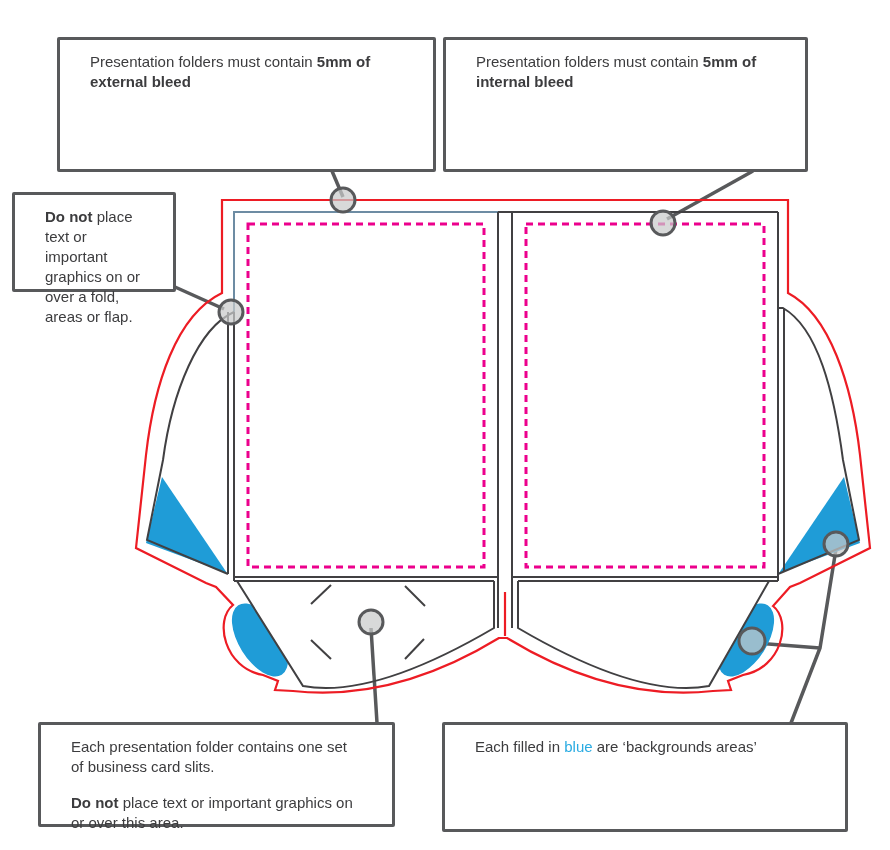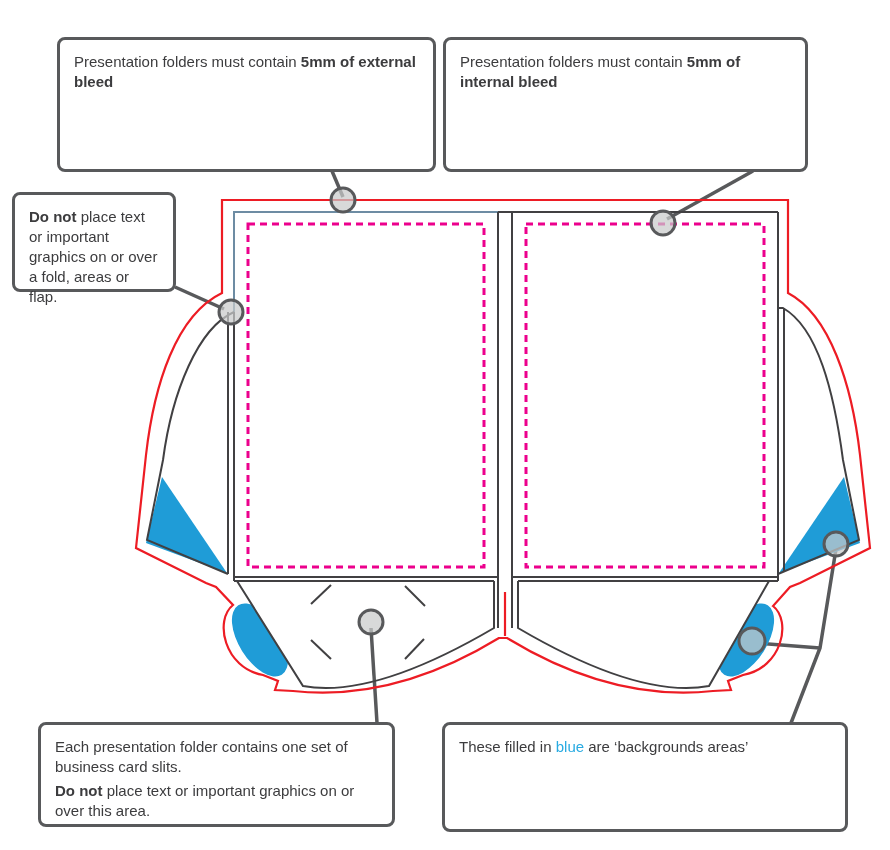--- a/index.html
+++ b/index.html
@@ -6,26 +6,26 @@
     --red:#ed1c24; --pink:#ec008c; --blue:#1f9cd7; --blue_text:#29abe2;
     --dark:#58595b; --trim:#414042; --fold:#6d8ca3; --circle_fill:#c9cacb;
     --text:#3c3c3e; --bg:#ffffff;
   }
   html,body{margin:0;padding:0;background:var(--bg);}
   body{font-family:"Liberation Sans","DejaVu Sans",sans-serif;color:var(--text);}
   .stage{position:relative;width:890px;height:850px;background:var(--bg);overflow:hidden;}
   .diagram-svg{position:absolute;left:0;top:0;}
   .callout{
     position:absolute;background:#fff;border:3px solid var(--dark);
-    border-radius:8px;padding:12px 14px;box-sizing:border-box;
+    border-radius:2px;padding:12px 30px;box-sizing:border-box;
     font-size:15px;line-height:20px;color:var(--text);
   }
   .callout p{margin:0 0 10px 0;}
   .callout p:last-child{margin-bottom:0;}
-  .callout p.tight{margin-bottom:4px;}
+  .callout p.tight{margin-bottom:16px;}
   .seg-b{font-weight:bold;}
   .seg-red{color:var(--red);}
   .seg-pink{color:var(--pink);}
   .seg-blue{color:var(--blue_text);text-align:center;}
   #co-ext{left:57px;top:37px;width:379px;height:135px;}
   #co-int{left:443px;top:37px;width:365px;height:135px;}
   #co-fold{left:12px;top:192px;width:164px;height:100px;}
   #co-slits{left:38px;top:722px;width:357px;height:105px;}
   #co-overlap{left:442px;top:722px;width:406px;height:110px;}
 </style>
@@ -141,16 +141,16 @@
   <div class="callout" id="co-fold">
     <p><span class="seg-b">Do not</span><span> place text or important graphics on or over a fold, areas or flap.</span></p>
   </div>
 
   <div class="callout" id="co-slits">
     <p class="tight"><span>Each presentation folder contains one set of business card slits.</span></p>
     <p><span class="seg-b">Do not</span><span> place text or important graphics on or over this area.</span></p>
   </div>
 
   <div class="callout" id="co-overlap">
-    <p class="tight"><span>These filled in </span><span class="seg-blue">blue</span><span> are ‘backgrounds areas’</span></p>
+    <p class="tight"><span>Each filled in </span><span class="seg-blue">blue</span><span> are ‘backgrounds areas’</span></p>
   </div>
 
 </div>
 
 </body></html>

